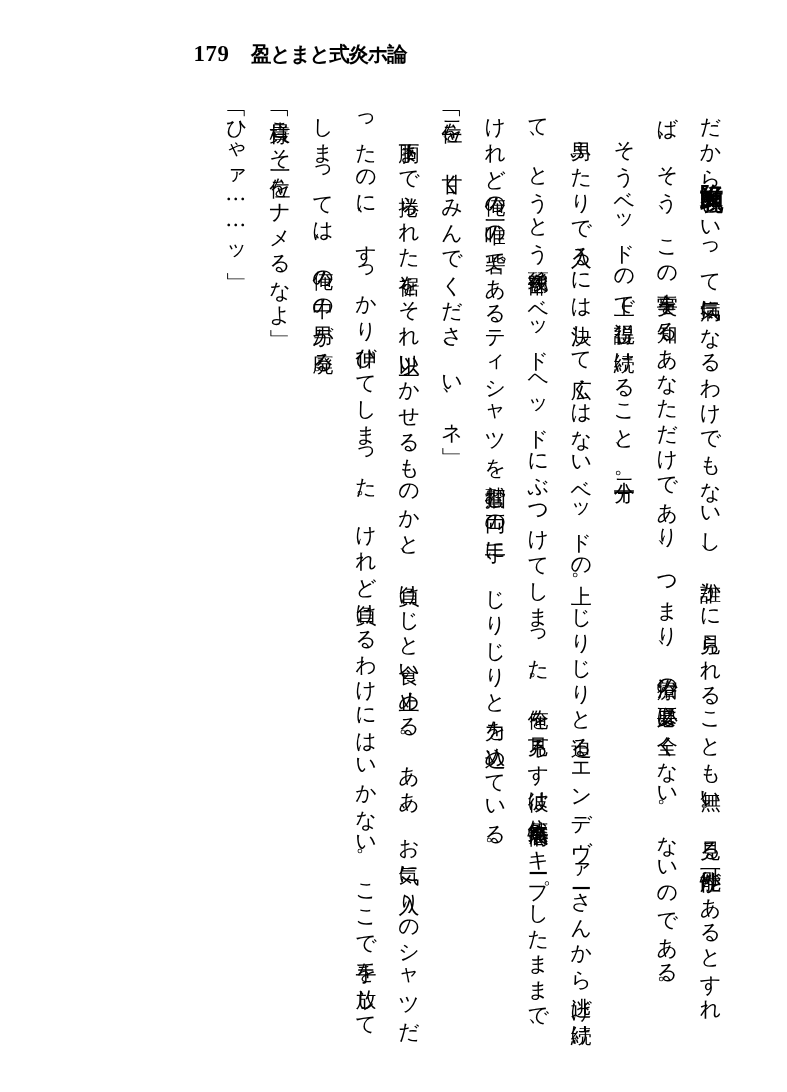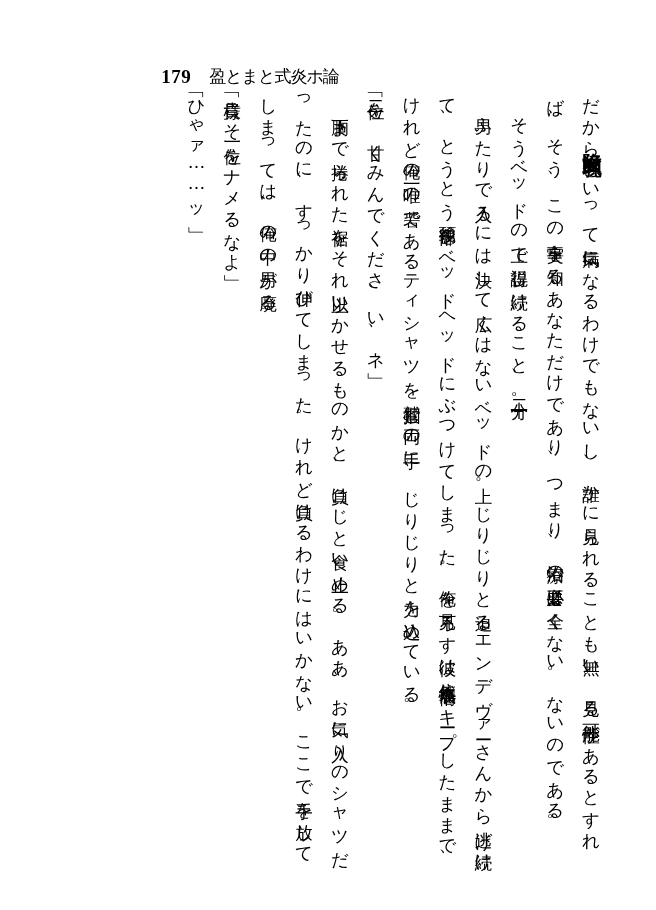--- a/index.html
+++ b/index.html
@@ -39,24 +39,23 @@
     transform: translateX(-78px);
   }
   .page-number {
     font-family: "Liberation Serif", "DejaVu Serif", serif;
     font-weight: bold;
     font-size: 19px;
     letter-spacing: 0.5px;
   }
   .header-title {
     font-family: "DejaVu Sans", "Liberation Sans", sans-serif;
-    font-weight: normal;
+    font-weight: bold;
     font-size: 17px;
     letter-spacing: -1px;
-    margin-top: 31px;
   }
 
   
   .body-area {
     position: absolute;
     top: 86px;
     left: 58px;
     right: 48px;
     bottom: 40px;
   }

